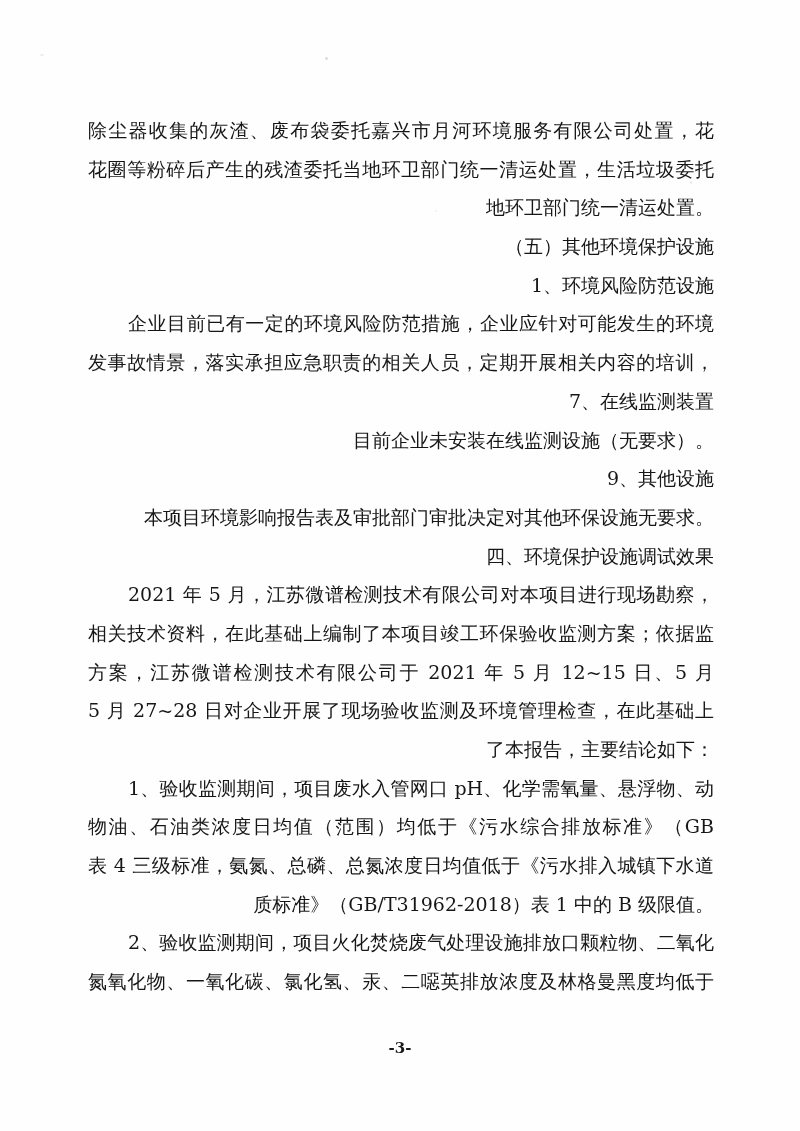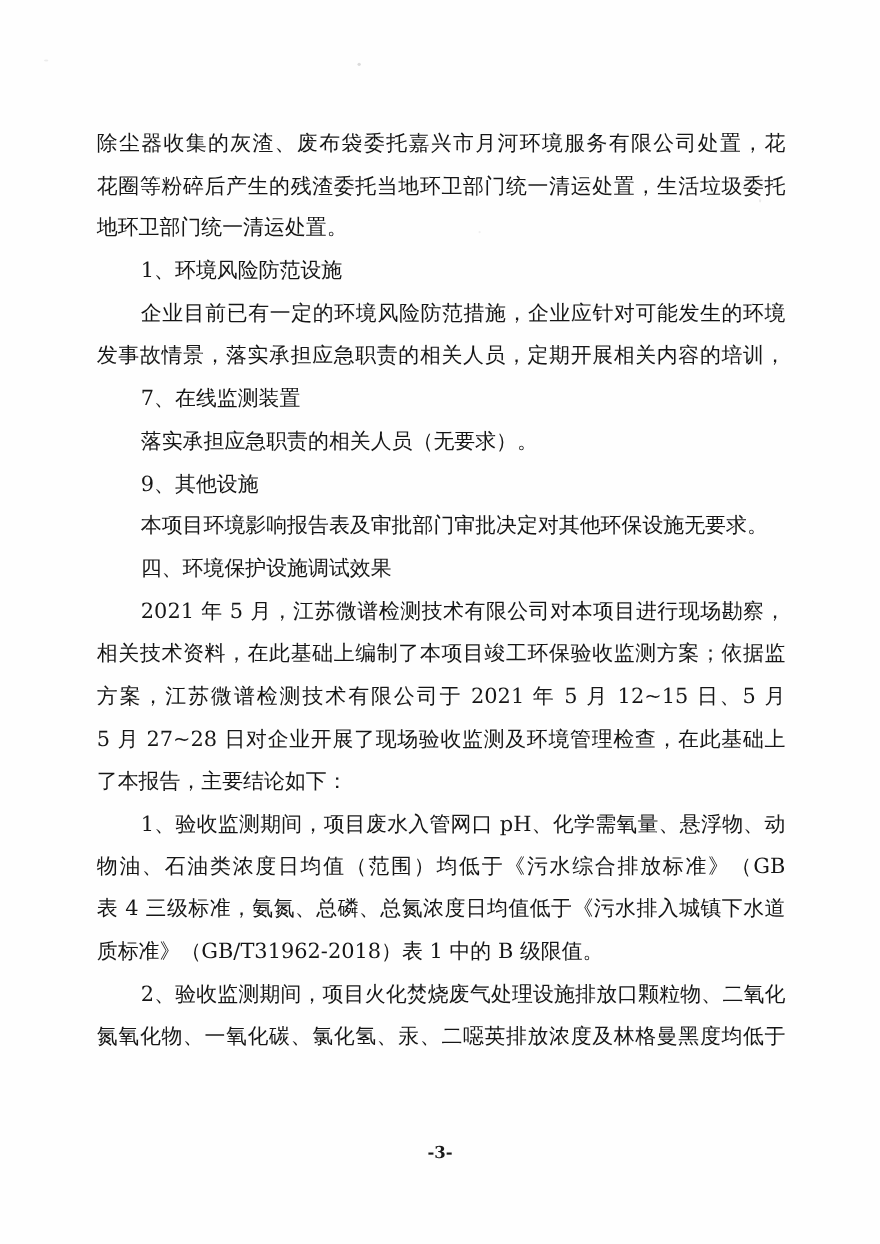--- a/index.html
+++ b/index.html
@@ -22,21 +22,21 @@
     top: 111px;
     left: 88px;
     width: 626px;
   }
   .line {
     width: 626px;
     height: 38.7px;
     line-height: 38.7px;
     font-size: 19px;
     white-space: nowrap;
-    text-align: left;
+    text-align: right;
   }
   .line.j {
     white-space: normal;
     text-align: justify;
     text-align-last: justify;
     text-justify: inter-character;
     overflow: hidden;
   }
   .line.indent {
     padding-left: 40px;
@@ -73,25 +73,26 @@
 <div class="page">
   <div class="speck s1"></div>
   <div class="speck s2"></div>
   <div class="speck s3"></div>
   <div class="speck s4"></div>
 
   <div class="text-body">
       <div class="line j">除尘器收集的灰渣、废布袋委托嘉兴市月河环境服务有限公司处置，花篮、</div>
       <div class="line j">花圈等粉碎后产生的残渣委托当地环卫部门统一清运处置，生活垃圾委托当</div>
       <div class="line">地环卫部门统一清运处置。</div>
+      <div class="line indent">（五）其他环境保护设施</div>
       <div class="line indent">1、环境风险防范设施</div>
       <div class="line indent j">企业目前已有一定的环境风险防范措施，企业应针对可能发生的环境突</div>
       <div class="line j">发事故情景，落实承担应急职责的相关人员，定期开展相关内容的培训，并</div>
       <div class="line indent">7、在线监测装置</div>
-      <div class="line indent">落实承担应急职责的相关人员（无要求）。</div>
+      <div class="line indent">目前企业未安装在线监测设施（无要求）。</div>
       <div class="line indent">9、其他设施</div>
       <div class="line indent">本项目环境影响报告表及审批部门审批决定对其他环保设施无要求。</div>
       <div class="line indent b">四、环境保护设施调试效果</div>
       <div class="line indent j">2021 年 5 月，江苏微谱检测技术有限公司对本项目进行现场勘察，查阅</div>
       <div class="line j">相关技术资料，在此基础上编制了本项目竣工环保验收监测方案；依据监测</div>
       <div class="line j">方案，江苏微谱检测技术有限公司于 2021 年 5 月 12~15 日、5 月 17~25 日和</div>
       <div class="line j">5 月 27~28 日对企业开展了现场验收监测及环境管理检查，在此基础上编写</div>
       <div class="line">了本报告，主要结论如下：</div>
       <div class="line indent j">1、验收监测期间，项目废水入管网口 pH、化学需氧量、悬浮物、动植</div>
       <div class="line j">物油、石油类浓度日均值（范围）均低于《污水综合排放标准》（GB 8978-1996）</div>

